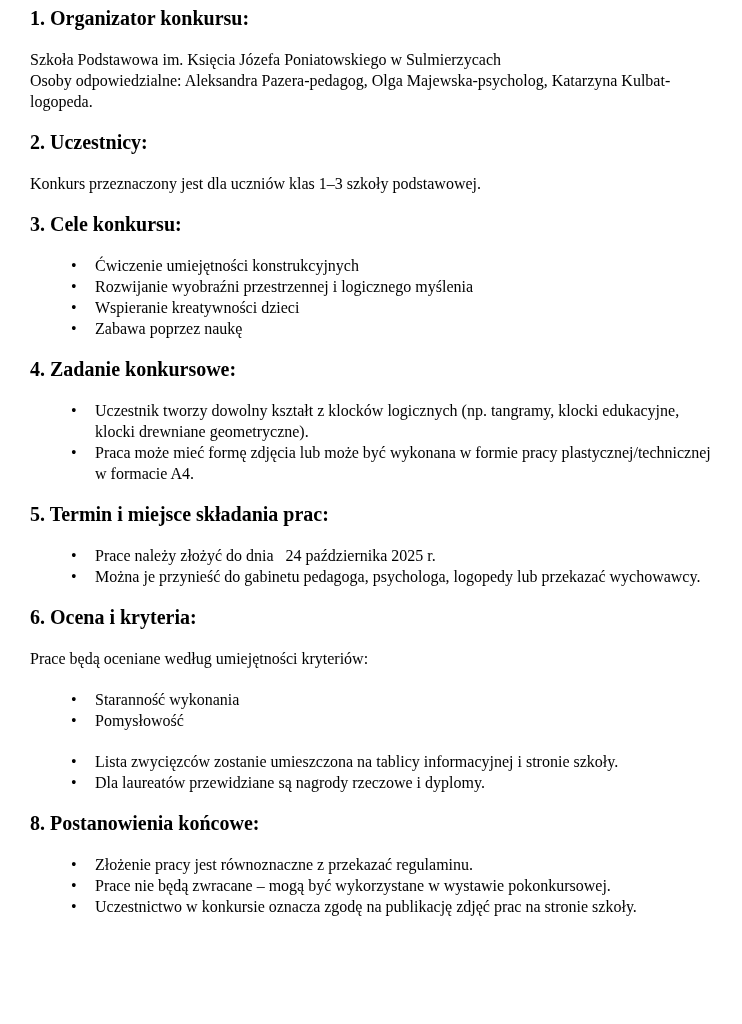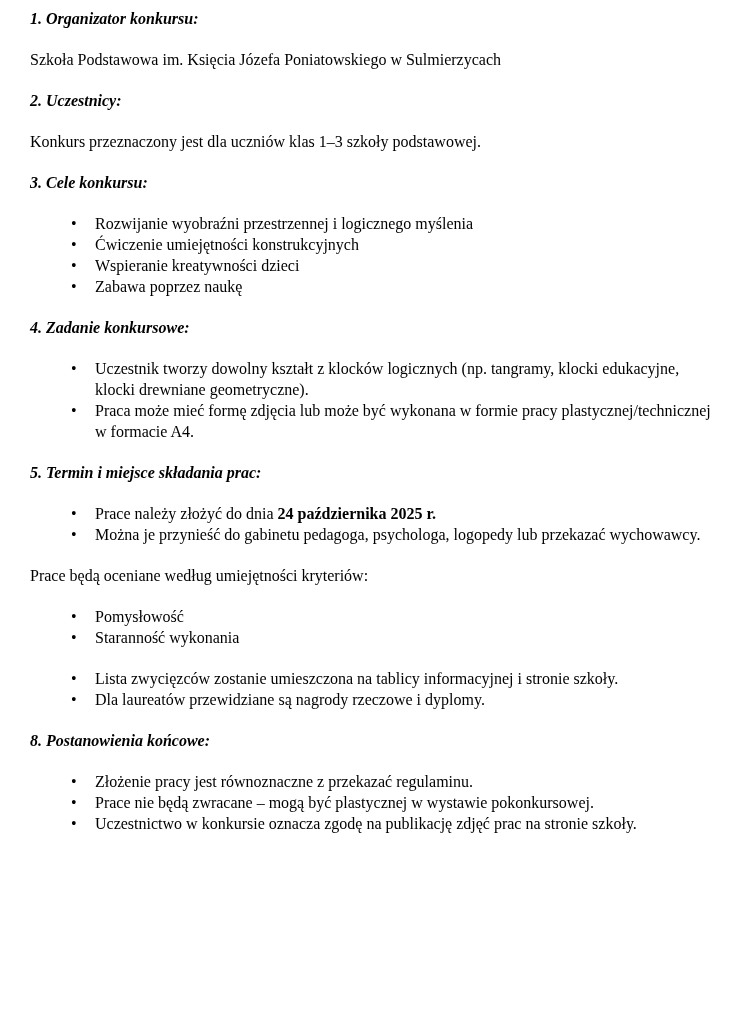--- a/index.html
+++ b/index.html
@@ -16,25 +16,24 @@
     line-height: 21px;
     color: #000000;
     -webkit-font-smoothing: antialiased;
   }
   .page {
     box-sizing: border-box;
     width: 742px;
     padding: 8px 30px 10px 30px;
   }
   h2.section-heading {
-    font-size: 16px;
+    font-size: 20px;
     line-height: 21px;
     font-weight: bold;
     margin: 0 0 20px 0;
-    font-style: italic;
   }
   p.para {
     margin: 0 0 20px 0;
   }
   p.para .line {
     display: block;
   }
   ul.bullets {
     margin: 0 0 20px 0;
     padding: 0 0 0 65px;
@@ -45,67 +44,70 @@
     margin: 0;
     padding: 0;
   }
   ul.bullets li::before {
     content: "\2022";
     position: absolute;
     left: -24px;
     top: 0;
   }
   strong.inline-bold {
-    font-weight: bold;
+    font-weight: normal;
+    margin-left: 8px;
   }
 </style>
 </head>
 <body>
 
 <main class="page">
 
   <h2 class="section-heading">1. Organizator konkursu:</h2>
   <p class="para">
     <span class="line">Szkoła Podstawowa im. Księcia Józefa Poniatowskiego w Sulmierzycach</span>
+    <span class="line">Osoby odpowiedzialne: Aleksandra Pazera-pedagog, Olga Majewska-psycholog, Katarzyna Kulbat- logopeda.</span>
   </p>
 
   <h2 class="section-heading">2. Uczestnicy:</h2>
   <p class="para">Konkurs przeznaczony jest dla uczniów klas 1–3 szkoły podstawowej.</p>
 
   <h2 class="section-heading">3. Cele konkursu:</h2>
   <ul class="bullets">
+    <li>Ćwiczenie umiejętności konstrukcyjnych</li>
     <li>Rozwijanie wyobraźni przestrzennej i logicznego myślenia</li>
-    <li>Ćwiczenie umiejętności konstrukcyjnych</li>
     <li>Wspieranie kreatywności dzieci</li>
     <li>Zabawa poprzez naukę</li>
   </ul>
 
   <h2 class="section-heading">4. Zadanie konkursowe:</h2>
   <ul class="bullets">
     <li>Uczestnik tworzy dowolny kształt z klocków logicznych (np. tangramy, klocki edukacyjne, klocki drewniane geometryczne).</li>
     <li>Praca może mieć formę zdjęcia lub może być wykonana w formie pracy plastycznej/technicznej w formacie A4.</li>
   </ul>
 
   <h2 class="section-heading">5. Termin i miejsce składania prac:</h2>
   <ul class="bullets">
     <li><span>Prace należy złożyć do dnia </span><strong class="inline-bold">24 października 2025 r.</strong></li>
     <li>Można je przynieść do gabinetu pedagoga, psychologa, logopedy lub przekazać wychowawcy.</li>
   </ul>
 
+  <h2 class="section-heading">6. Ocena i kryteria:</h2>
   <p class="para">Prace będą oceniane według umiejętności kryteriów:</p>
   <ul class="bullets">
+    <li>Staranność wykonania</li>
     <li>Pomysłowość</li>
-    <li>Staranność wykonania</li>
   </ul>
 
   <ul class="bullets">
     <li>Lista zwycięzców zostanie umieszczona na tablicy informacyjnej i stronie szkoły.</li>
     <li>Dla laureatów przewidziane są nagrody rzeczowe i dyplomy.</li>
   </ul>
 
   <h2 class="section-heading">8. Postanowienia końcowe:</h2>
   <ul class="bullets">
     <li>Złożenie pracy jest równoznaczne z przekazać regulaminu.</li>
-    <li>Prace nie będą zwracane – mogą być plastycznej w wystawie pokonkursowej.</li>
+    <li>Prace nie będą zwracane – mogą być wykorzystane w wystawie pokonkursowej.</li>
     <li>Uczestnictwo w konkursie oznacza zgodę na publikację zdjęć prac na stronie szkoły.</li>
   </ul>
 
 </main>
 
 </body></html>

